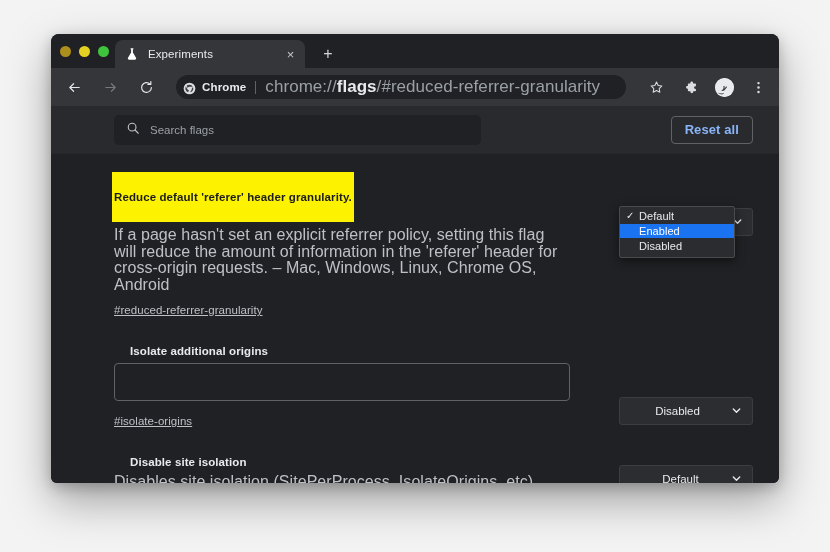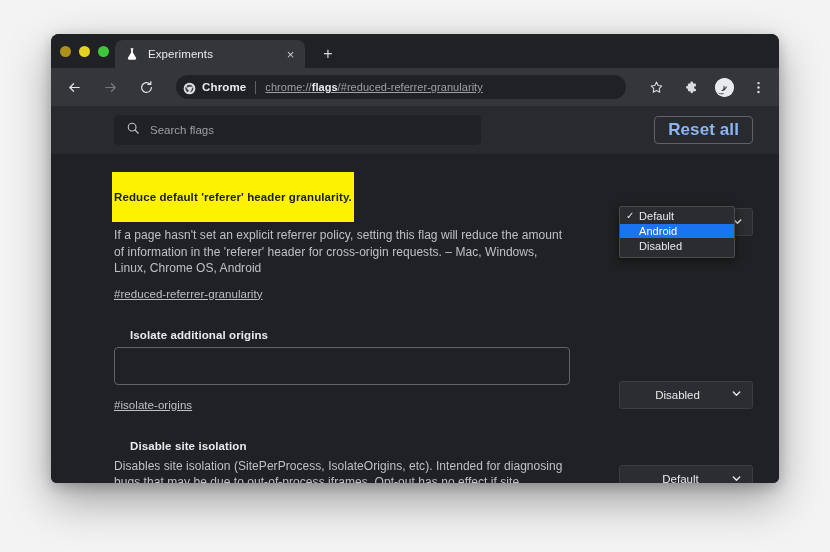--- a/index.html
+++ b/index.html
@@ -112,24 +112,23 @@
   .chip-label {
     color: #e8eaed; font-size: 11.5px; font-weight: bold;
     letter-spacing: .15px;
   }
   .chip-sep {
     width: 1px; height: 13px; background: #5f6368;
     margin: 0 9px 0 9px; flex: 0 0 1px;
   }
   .url {
     flex: 1 1 auto;
-    color: #9aa0a6; font-size: 11px;
+    color: #9aa0a6; font-size: 17px;
     white-space: nowrap; overflow: hidden;
     letter-spacing: .05px;
-    text-decoration: underline;
   }
   .url b { color: #e8eaed; font-weight: bold; }
   .tbicon {
     width: 24px; height: 24px; flex: 0 0 24px;
     display: flex; align-items: center; justify-content: center;
     color: #dadce0;
   }
   .avatar {
     width: 19px; height: 19px; border-radius: 50%;
     background: #e8eaed;
@@ -161,21 +160,21 @@
   .searchbox .sicon { color: #bdc1c6; display:block; }
   .search-ph { color: #9aa0a6; font-size: 11.5px; }
   .reset-all {
     margin-left: auto;
     height: 28px;
     padding: 0 13px;
     border: 1px solid #5f6368;
     border-radius: 4px;
     background: transparent;
     color: #8ab4f8;
-    font-size: 17px;
+    font-size: 13px;
     font-weight: bold;
     font-family: "Liberation Sans", sans-serif;
     display: flex; align-items: center;
     letter-spacing: .1px;
   }
 
   .flags-body {
     position: relative;
     height: 329px;
     padding: 18px 0 0 0;
@@ -199,21 +198,21 @@
     line-height: 14px;
     padding-left: 16px;
   }
   .flag-title.hl {
     background: #fdf300;
     color: #1c1c1c;
     padding: 18px 2px;
     margin-left: -2px;
   }
   .flag-desc {
-    font-size: 12px;
+    font-size: 16px;
     color: #bdc1c6;
     line-height: 16.5px;
     max-width: 452px;
     margin: 0 0 7px 0;
     letter-spacing: .05px;
   }
   .flag-anchor {
     font-size: 11.5px;
     color: #bdc1c6;
     text-decoration: underline;
@@ -427,21 +426,21 @@
                 </span>
               </div>
 
               <div class="dropdown-list">
                 <div class="dd-item">
                   <span class="dd-check">✓</span>
                   <span class="dd-label">Default</span>
                 </div>
                 <div class="dd-item selected">
                   <span class="dd-check"></span>
-                  <span class="dd-label">Android</span>
+                  <span class="dd-label">Enabled</span>
                 </div>
                 <div class="dd-item">
                   <span class="dd-check"></span>
                   <span class="dd-label">Disabled</span>
                 </div>
               </div>
             </div>
           </div>
         </div>
 

